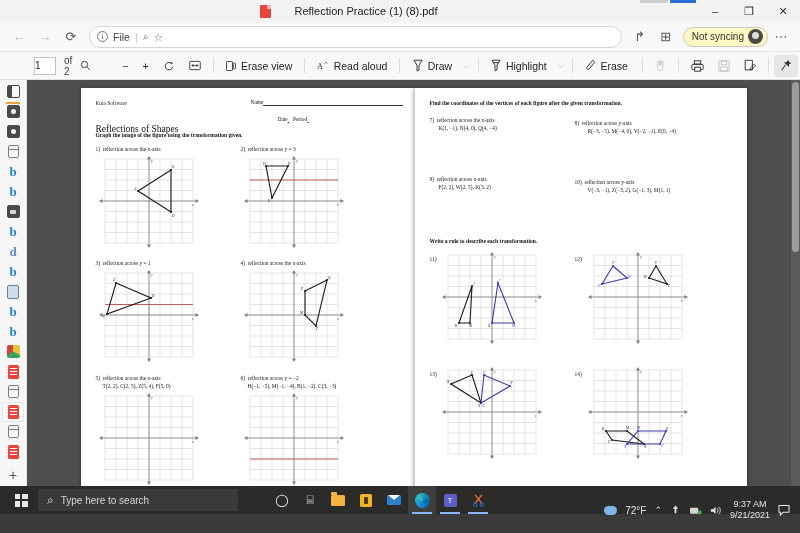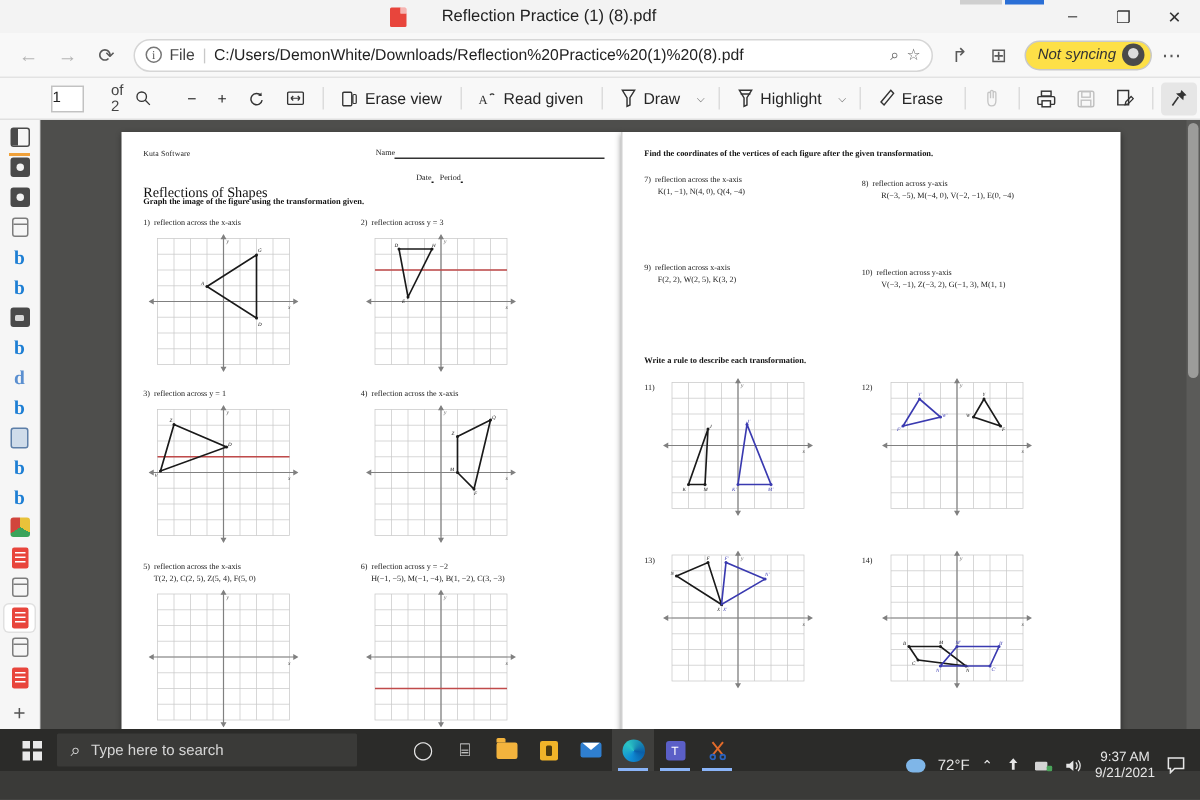--- a/index.html
+++ b/index.html
@@ -55,38 +55,38 @@
     display:flex; align-items:center; justify-content:center; font-size:8px;
     color:#555; flex:0 0 auto; font-family:"Liberation Serif",serif;
   }
   #file-label{ color:#444; flex:0 0 auto; }
   #omni-sep{ color:#c8c8c8; flex:0 0 auto; }
   #url-text{ flex:1; white-space:nowrap; overflow:hidden; text-overflow:ellipsis; color:#222;}
   .omni-right{ display:flex; align-items:center; gap:6px; flex:0 0 auto; color:#666; }
   #sync-pill{
     height:20px; border:1px solid #c9c9c9; border-radius:10px; display:flex;
     align-items:center; gap:4px; padding:0 4px 0 8px; font-size:10px; color:#333;
-    background:#fde047; margin-left:4px;font-style:italic;
+    background:#fef9c3; margin-left:4px;
   }
   #avatar{
     width:15px; height:15px; border-radius:50%; background:#4a4a4a;
     display:flex; align-items:center; justify-content:center;
   }
   #avatar:after{ content:""; width:7px;height:7px;border-radius:50%;background:#ddd; margin-top:-3px;}
   
   #pdftoolbar{
     height:28px; background:#f8f8f8; display:flex; align-items:center;
     padding:0 2px 0 6px; gap:2px; border-bottom:1px solid #e0e0e0; font-size:10.5px;
   }
   #pagebox{
     width:22px; height:18px; border:1px solid #c2c2c2; background:#fff;
     display:flex; align-items:center; justify-content:center; font-size:10px; color:#222;
     margin-left:28px;
   }
-  #oftotal{ color:#444; margin-left:16px; font-size:10px; }
+  #oftotal{ color:#444; margin-left:6px; font-size:10px; }
   .tb{
     height:22px; display:flex; align-items:center; gap:4px; padding:0 6px;
     color:#252525; border-radius:3px; white-space:nowrap;
   }
   .tb.sel{ background:#e6e6e6; }
   .tbsep{ width:1px; height:15px; background:#dcdcdc; margin:0 4px; }
   .tbicon{ display:inline-flex; align-items:center; justify-content:center; }
   .chev{ font-size:7px; color:#666; padding:0 3px; }
   .spacer-sm{ width:10px; }
   .spacer-lg{ flex:1; }
@@ -213,21 +213,20 @@
 </div>
 
 <div id="addressbar">
   <div class="navbtn dim">←</div>
   <div class="navbtn dim">→</div>
   <div class="navbtn">⟳</div>
   <div id="omnibox">
     <span id="info-icon">i</span>
     <span id="file-label">File</span>
     <span id="omni-sep">|</span>
-    <span id="url-text">C:/Users/DemonWhite/Downloads/Reflection%20Practice%20(1)%20(8).pdf</span>
     <span class="omni-right">⌕</span>
     <span class="omni-right">☆</span>
   </div>
   <div class="navbtn">↱</div>
   <div class="navbtn">⊞</div>
   <div id="sync-pill">
     <span>Not syncing</span>
     <span id="avatar"></span>
   </div>
   <div class="navbtn">⋯</div>
@@ -270,21 +269,21 @@
     <span>Erase view</span>
   </span>
   <span class="tbsep"></span>
   <span class="tb">
     <span class="tbicon">
       <svg width="13" height="12" viewBox="0 0 17 14">
           <text x="0" y="11" font-size="11" font-family="Liberation Serif, serif" fill="#333">A</text>
           <path d="M10 3.5c1.2-1.4 2.6-1.4 3.6 0" stroke="#333" stroke-width="1.1" fill="none"></path>
         </svg>
     </span>
-    <span>Read given</span>
+    <span>Read aloud</span>
   </span>
   <span class="tbsep"></span>
   <span class="tb">
     <span class="tbicon">
       <svg width="12" height="13" viewBox="0 0 14 16">
           <path d="M2 1.5h10L8.2 7.5v6l-2.4 1.2v-7z" fill="none" stroke="#333" stroke-width="1.2"></path>
         </svg>
     </span>
     <span>Draw</span>
   </span>

